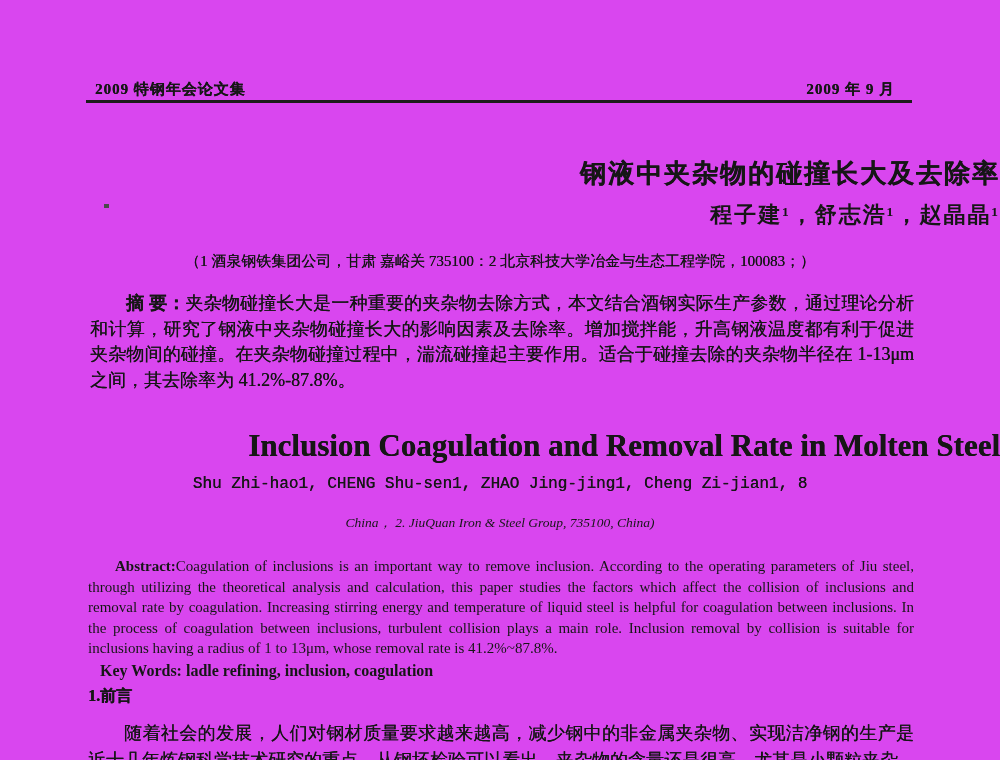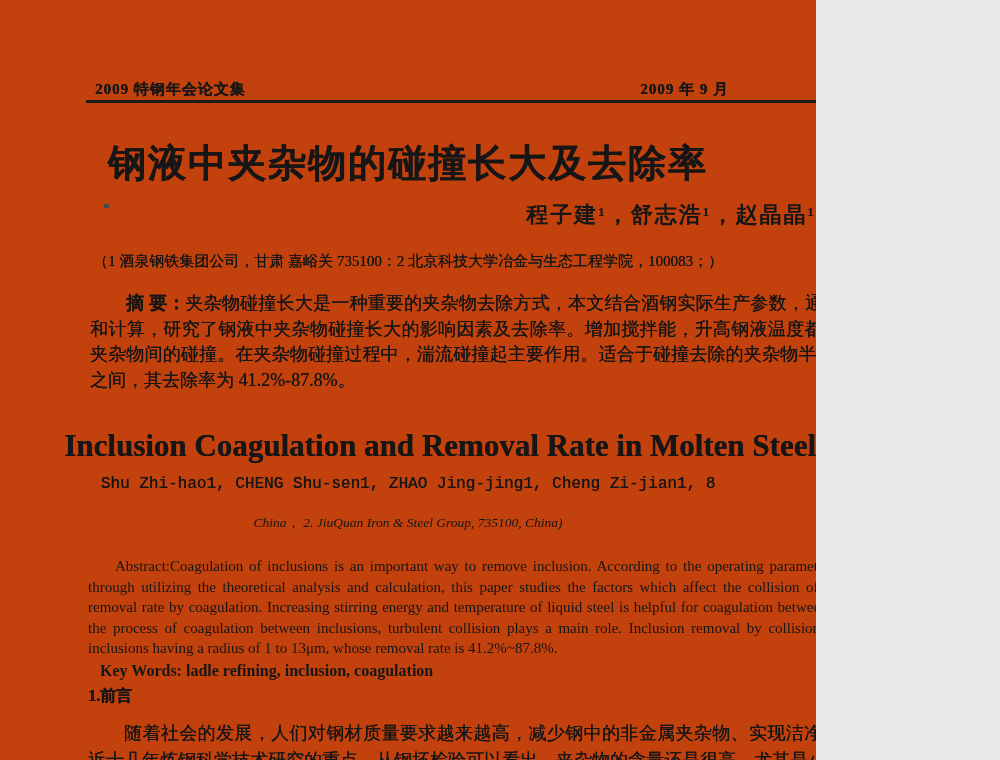--- a/index.html
+++ b/index.html
@@ -2,59 +2,59 @@
 <html><head>
 <meta charset="utf-8">
 <style>
   html, body {
     margin: 0;
     padding: 0;
     background: #e8e8e8;
   }
   .page {
     position: relative;
-    width: 816px;
+    width: 1000px;
     height: 760px;
-    background: #c2410c;
+    background: #d946ef;
     overflow: hidden;
     font-family: "Liberation Serif", "DejaVu Serif", serif;
     color: #161616;
   }
 
   
   .header-left {
     position: absolute;
     top: 80px; left: 95px;
     font-size: 15px;
     font-weight: bold;
     letter-spacing: 1px;
     text-shadow: 0.3px 0 0 currentColor;
   }
   .header-right {
     position: absolute;
-    top: 80px; right: 87px;
+    top: 80px; right: 105px;
     font-size: 15px;
     font-weight: bold;
     letter-spacing: 1px;
     text-shadow: 0.3px 0 0 currentColor;
   }
   .header-rule {
     position: absolute;
     top: 100px; left: 86px;
     width: 826px; height: 3px;
     background: #1c1c1c;
   }
 
   
   .cn-title {
     position: absolute;
-    top: 138px; left: 0;
+    top: 156px; left: 0;
     width: 100%;
-    text-align: center;
-    font-size: 38px;
+    text-align: right;
+    font-size: 26px;
     font-weight: bold;
     letter-spacing: 2px;
     text-shadow: 0.4px 0 0 currentColor;
   }
   .cn-authors {
     position: absolute;
     top: 200px; left: 0;
     width: 100%;
     text-align: right;
     font-size: 22px;
@@ -122,21 +122,21 @@
   
   .en-block {
     position: absolute;
     top: 556px; left: 88px;
     width: 826px;
     font-size: 15px;
     line-height: 20.6px;
     text-align: justify;
   }
   .en-abstract { text-indent: 1.8em; margin: 0; }
-  .en-abstract .label { font-weight: normal; }
+  .en-abstract .label { font-weight: bold; }
   .en-keywords {
     margin: 2px 0 0 12px;
     font-weight: bold;
     font-size: 16px;
   }
 
   
   .section-heading {
     position: absolute;
     top: 686px; left: 88px;

